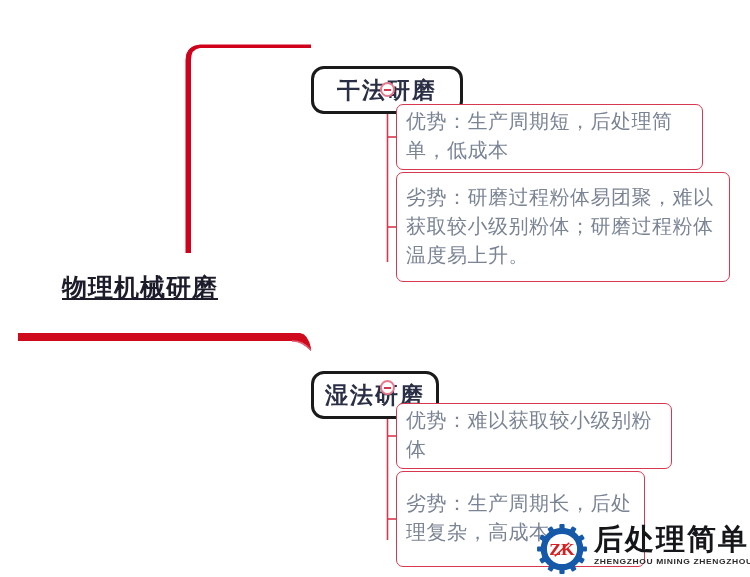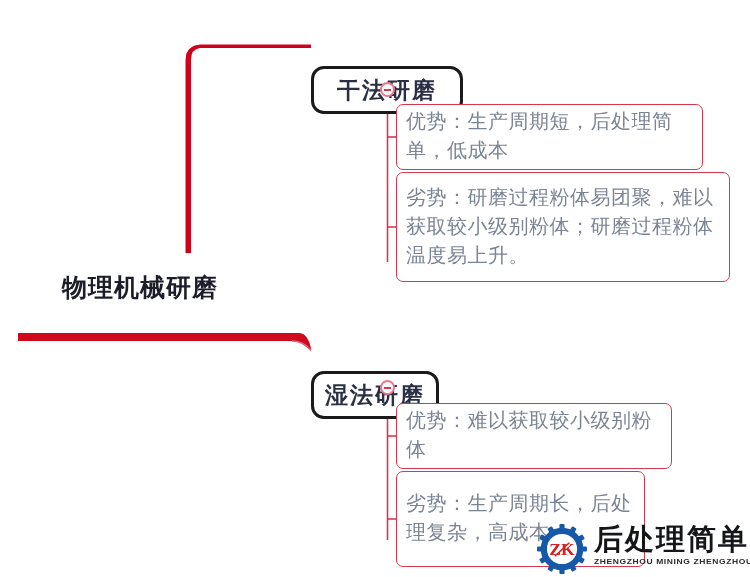--- a/index.html
+++ b/index.html
@@ -29,20 +29,21 @@
   
   .root-label {
     position: absolute;
     left: 62px;
     top: 271px;
     font-size: 25px;
     font-weight: bold;
     color: #1c1c2b;
     letter-spacing: 1px;
     white-space: nowrap;
+    text-decoration: underline;
   }
 
   
   .topic-box {
     position: absolute;
     background: #ffffff;
     border: 3px solid #1a1a1a;
     border-radius: 13px;
     display: flex;
     align-items: center;

